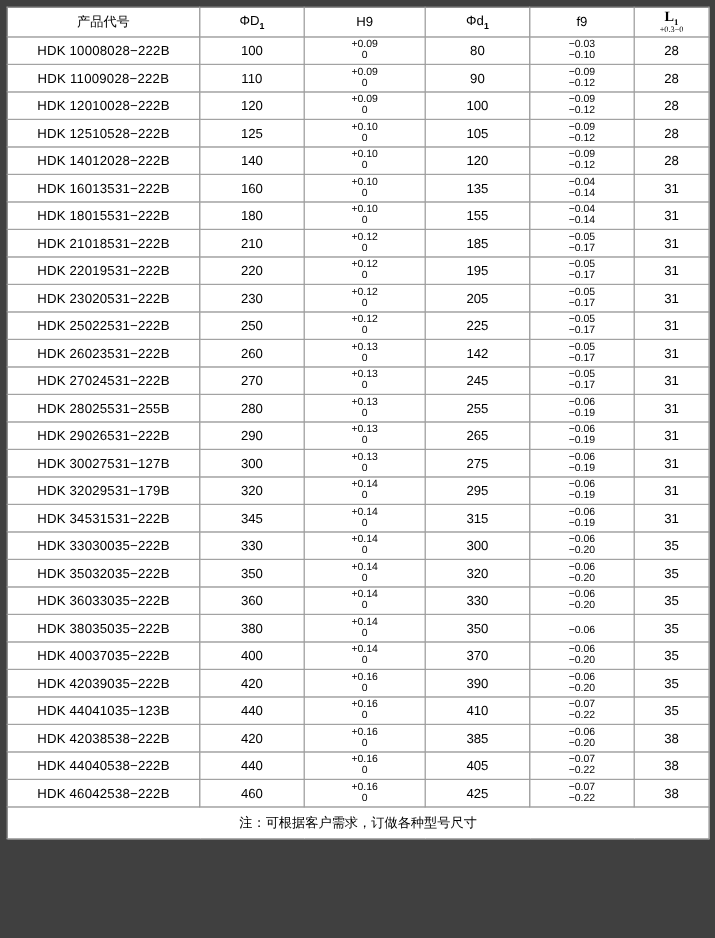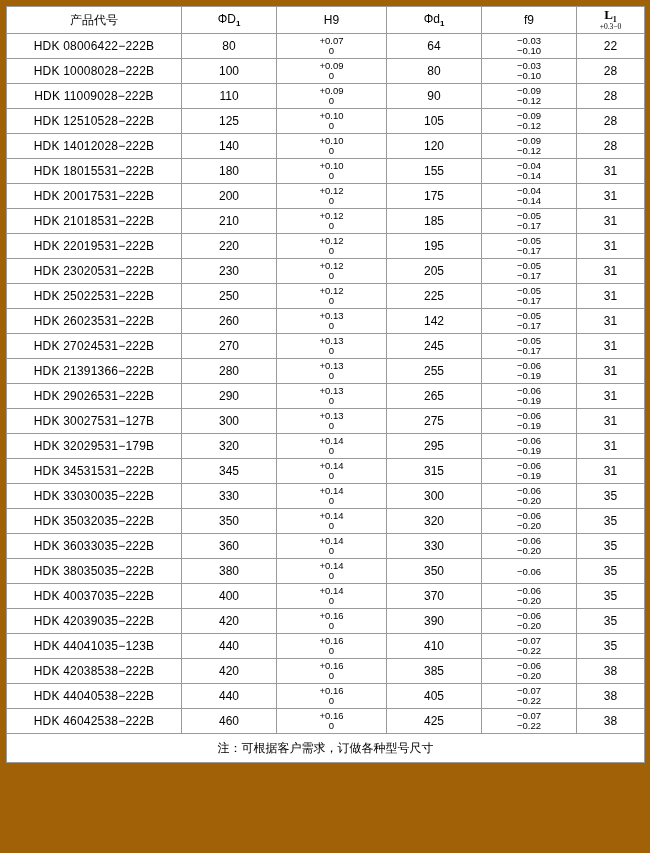--- a/index.html
+++ b/index.html
@@ -12,21 +12,21 @@
     height: 853px;
     font-family: "Liberation Sans", "DejaVu Sans", sans-serif;
     color: #000;
     overflow: hidden;
   }
   #sheet {
     width: 650px;
     height: 853px;
     box-sizing: border-box;
     padding: 6px 6px 0 6px;
-    background: #a16207;
+    background: #404040;
   }
   table.spec {
     width: 638px;
     border-collapse: collapse;
     table-layout: fixed;
   }
   table.spec td, table.spec th {
     border: 1px solid #9a9a9a;
     padding: 0;
     text-align: center;
@@ -117,76 +117,76 @@
         <th>
           <span class="hdr-l1wrap">
             <span class="main">L</span><span class="hdr-sub">1</span>
             <span class="range">+0.3−0</span>
           </span>
         </th>
       </tr>
     </thead>
     <tbody id="tbody">
         <tr>
-          <td class="code">HDK 08006422−222B</td>
-          <td class="num">80</td>
-          <td><span class="tol"><span class="up">+0.07</span><span class="lo">0</span></span></td>
-          <td class="num">64</td>
-          <td><span class="tol"><span class="up">−0.03</span><span class="lo">−0.10</span></span></td>
-          <td class="num">22</td>
-        </tr>
-        <tr>
           <td class="code">HDK 10008028−222B</td>
           <td class="num">100</td>
           <td><span class="tol"><span class="up">+0.09</span><span class="lo">0</span></span></td>
           <td class="num">80</td>
           <td><span class="tol"><span class="up">−0.03</span><span class="lo">−0.10</span></span></td>
           <td class="num">28</td>
         </tr>
         <tr>
           <td class="code">HDK 11009028−222B</td>
           <td class="num">110</td>
           <td><span class="tol"><span class="up">+0.09</span><span class="lo">0</span></span></td>
           <td class="num">90</td>
           <td><span class="tol"><span class="up">−0.09</span><span class="lo">−0.12</span></span></td>
           <td class="num">28</td>
         </tr>
         <tr>
+          <td class="code">HDK 12010028−222B</td>
+          <td class="num">120</td>
+          <td><span class="tol"><span class="up">+0.09</span><span class="lo">0</span></span></td>
+          <td class="num">100</td>
+          <td><span class="tol"><span class="up">−0.09</span><span class="lo">−0.12</span></span></td>
+          <td class="num">28</td>
+        </tr>
+        <tr>
           <td class="code">HDK 12510528−222B</td>
           <td class="num">125</td>
           <td><span class="tol"><span class="up">+0.10</span><span class="lo">0</span></span></td>
           <td class="num">105</td>
           <td><span class="tol"><span class="up">−0.09</span><span class="lo">−0.12</span></span></td>
           <td class="num">28</td>
         </tr>
         <tr>
           <td class="code">HDK 14012028−222B</td>
           <td class="num">140</td>
           <td><span class="tol"><span class="up">+0.10</span><span class="lo">0</span></span></td>
           <td class="num">120</td>
           <td><span class="tol"><span class="up">−0.09</span><span class="lo">−0.12</span></span></td>
           <td class="num">28</td>
         </tr>
         <tr>
+          <td class="code">HDK 16013531−222B</td>
+          <td class="num">160</td>
+          <td><span class="tol"><span class="up">+0.10</span><span class="lo">0</span></span></td>
+          <td class="num">135</td>
+          <td><span class="tol"><span class="up">−0.04</span><span class="lo">−0.14</span></span></td>
+          <td class="num">31</td>
+        </tr>
+        <tr>
           <td class="code">HDK 18015531−222B</td>
           <td class="num">180</td>
           <td><span class="tol"><span class="up">+0.10</span><span class="lo">0</span></span></td>
           <td class="num">155</td>
           <td><span class="tol"><span class="up">−0.04</span><span class="lo">−0.14</span></span></td>
           <td class="num">31</td>
         </tr>
         <tr>
-          <td class="code">HDK 20017531−222B</td>
-          <td class="num">200</td>
-          <td><span class="tol"><span class="up">+0.12</span><span class="lo">0</span></span></td>
-          <td class="num">175</td>
-          <td><span class="tol"><span class="up">−0.04</span><span class="lo">−0.14</span></span></td>
-          <td class="num">31</td>
-        </tr>
-        <tr>
           <td class="code">HDK 21018531−222B</td>
           <td class="num">210</td>
           <td><span class="tol"><span class="up">+0.12</span><span class="lo">0</span></span></td>
           <td class="num">185</td>
           <td><span class="tol"><span class="up">−0.05</span><span class="lo">−0.17</span></span></td>
           <td class="num">31</td>
         </tr>
         <tr>
           <td class="code">HDK 22019531−222B</td>
           <td class="num">220</td>
@@ -221,21 +221,21 @@
         </tr>
         <tr>
           <td class="code">HDK 27024531−222B</td>
           <td class="num">270</td>
           <td><span class="tol"><span class="up">+0.13</span><span class="lo">0</span></span></td>
           <td class="num">245</td>
           <td><span class="tol"><span class="up">−0.05</span><span class="lo">−0.17</span></span></td>
           <td class="num">31</td>
         </tr>
         <tr>
-          <td class="code">HDK 21391366−222B</td>
+          <td class="code">HDK 28025531−255B</td>
           <td class="num">280</td>
           <td><span class="tol"><span class="up">+0.13</span><span class="lo">0</span></span></td>
           <td class="num">255</td>
           <td><span class="tol"><span class="up">−0.06</span><span class="lo">−0.19</span></span></td>
           <td class="num">31</td>
         </tr>
         <tr>
           <td class="code">HDK 29026531−222B</td>
           <td class="num">290</td>
           <td><span class="tol"><span class="up">+0.13</span><span class="lo">0</span></span></td>

